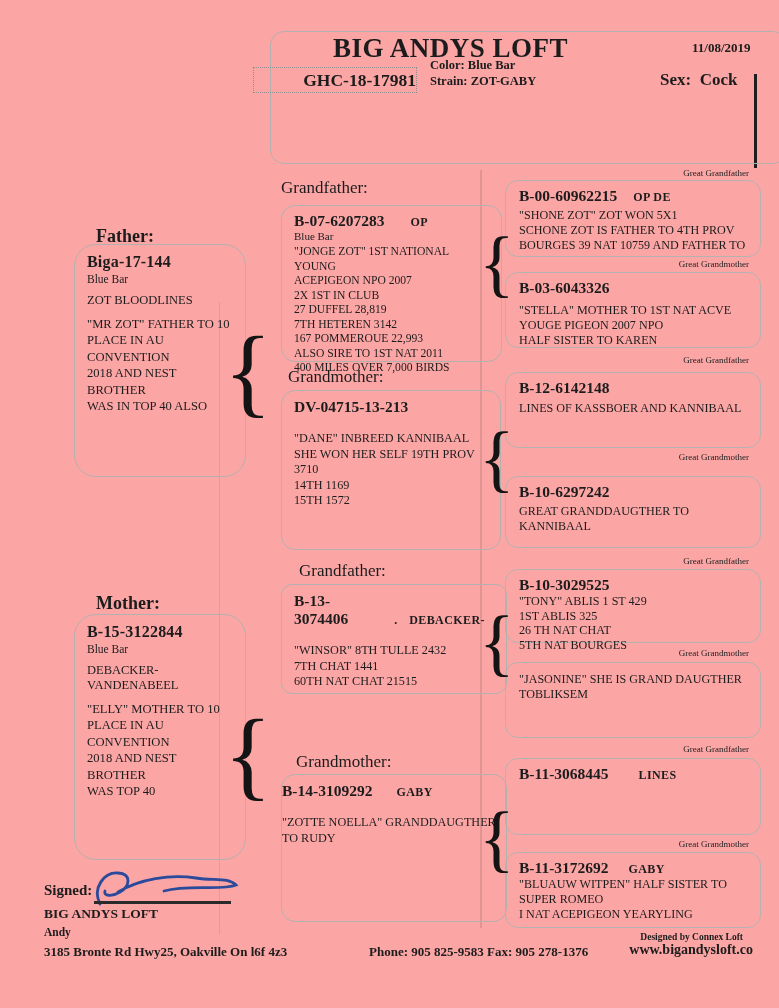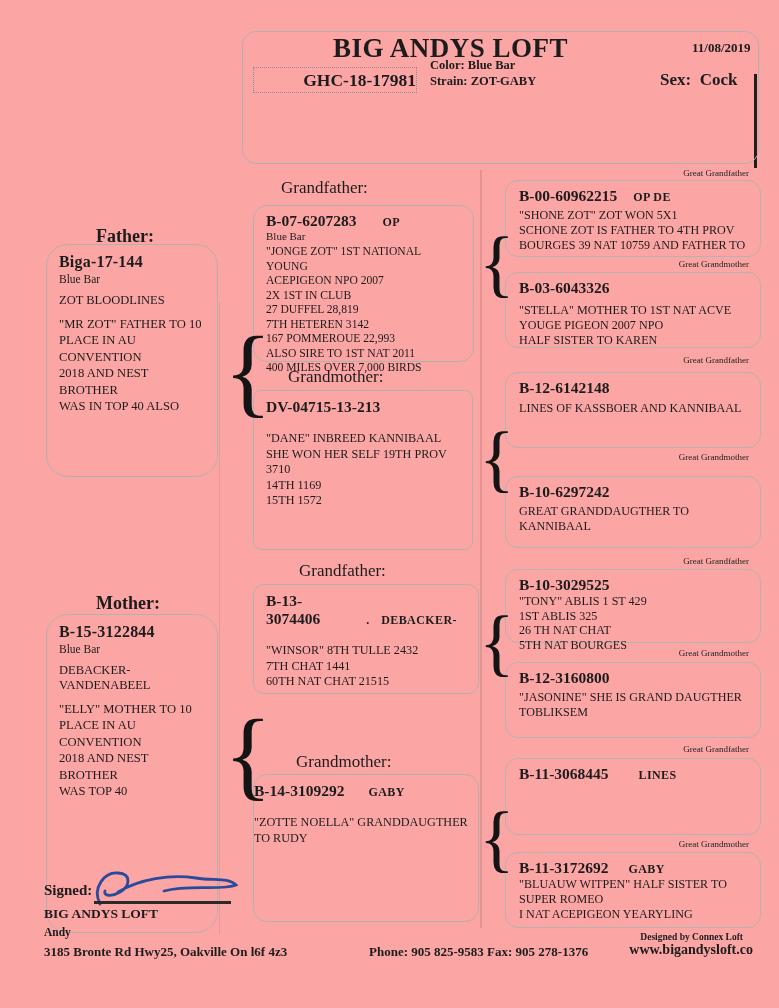--- a/index.html
+++ b/index.html
@@ -1,19 +1,19 @@
 <!DOCTYPE html>
 <html><head>
 <meta charset="utf-8">
 <style>
   html,body{margin:0;padding:0;background:#e9e9e9;}
   .page{position:relative;width:779px;height:1008px;background:#fca5a5;overflow:hidden;
         font-family:"Liberation Serif","DejaVu Serif",serif;color:#1c1c1c;}
   .abs{position:absolute;}
-  .box{position:absolute;border:1.4px solid #b3b1ae;border-radius:14px;background:transparent;box-sizing:border-box;}
+  .box{position:absolute;border:1.4px solid #b3b1ae;border-radius:14px;background:transparent;box-sizing:border-box;margin-left:28px;}
   .round-big{border-radius:22px;}
   .heading{font-weight:bold;font-size:18px;}
   .heading-gp{font-size:17px;}
   .band{font-weight:bold;font-size:16px;letter-spacing:0.2px;}
   .band-sm{font-weight:bold;font-size:15.5px;}
   .tag{font-weight:bold;font-size:12px;margin-left:20px;letter-spacing:0.4px;}
   .tag-wide{margin-left:26px;}
   .dot{font-weight:bold;font-size:12px;margin-left:46px;}
   .colorline{font-size:11.5px;margin-top:2px;}
   .bloodline{font-size:12.5px;margin-top:8px;}
@@ -61,21 +61,21 @@
     <div class="band">Biga-17-144</div>
     <div class="colorline">Blue Bar</div>
     <div class="bloodline">ZOT BLOODLINES</div>
     <div class="notes">"MR ZOT" FATHER TO 10
 PLACE IN AU CONVENTION
 2018 AND NEST BROTHER
 WAS IN TOP 40 ALSO</div>
   </div>
 
   <div class="abs heading" style="left:96px;top:593px;">Mother:</div>
-  <div class="box round-big" style="left:46px;top:614px;width:172px;height:319px;padding:8px 8px 0 12px;">
+  <div class="box round-big" style="left:46px;top:614px;width:172px;height:246px;padding:8px 8px 0 12px;">
     <div class="band">B-15-3122844</div>
     <div class="colorline">Blue Bar</div>
     <div class="bloodline">DEBACKER-VANDENABEEL</div>
     <div class="notes">"ELLY" MOTHER TO 10
 PLACE IN AU CONVENTION
 2018 AND NEST BROTHER
 WAS TOP 40</div>
   </div>
 
   <div class="abs heading-gp" style="left:281px;top:178px;">Grandfather:</div>
@@ -88,21 +88,21 @@
 ACEPIGEON NPO 2007
 2X 1ST IN CLUB
 27 DUFFEL 28,819
 7TH HETEREN 3142
 167 POMMEROUE 22,993
 ALSO SIRE TO 1ST NAT 2011
 400 MILES OVER 7,000 BIRDS</div>
   </div>
 
   <div class="abs heading-gp" style="left:288px;top:367px;">Grandmother:</div>
-  <div class="box" style="left:253px;top:390px;width:220px;height:160px;padding:7px 8px 0 12px;border-radius:8px;">
+  <div class="box" style="left:253px;top:390px;width:220px;height:160px;padding:7px 8px 0 12px;">
     <div class="band-sm">DV-04715-13-213</div>
     <div class="gp-notes gp-notes-gap">"DANE" INBREED KANNIBAAL
 SHE WON HER SELF 19TH PROV 3710
 14TH 1169
 15TH 1572</div>
   </div>
 
   <div class="abs heading-gp" style="left:299px;top:561px;">Grandfather:</div>
   <div class="box" style="left:253px;top:584px;width:226px;height:110px;padding:7px 8px 0 12px;border-radius:11px;">
     <div>
@@ -152,21 +152,20 @@
     <div class="gg-notes">GREAT GRANDDAUGTHER TO KANNIBAAL</div>
   </div>
   <div class="gg-box" style="top:569px;height:74px;">
     <div><span class="band-sm">B-10-3029525</span><span class="tag"></span></div>
     <div class="gg-notes" style="margin-top:0;line-height:14.6px;">"TONY" ABLIS 1 ST 429
 1ST ABLIS 325
 26 TH NAT CHAT
 5TH NAT BOURGES</div>
   </div>
   <div class="gg-box" style="top:662px;height:76px;">
-    <div><span class="band-sm">B-12-3160800</span><span class="tag"></span></div>
     <div class="gg-notes">"JASONINE" SHE IS GRAND DAUGTHER
 TOBLIKSEM</div>
   </div>
   <div class="gg-box" style="top:758px;height:77px;">
     <div><span class="band-sm">B-11-3068445</span><span class="tag" style="margin-left:30px;">LINES</span></div>
     <div class="gg-notes"></div>
   </div>
   <div class="gg-box" style="top:852px;height:76px;">
     <div><span class="band-sm">B-11-3172692</span><span class="tag">GABY</span></div>
     <div class="gg-notes" style="margin-top:0;">"BLUAUW WITPEN" HALF SISTER TO

